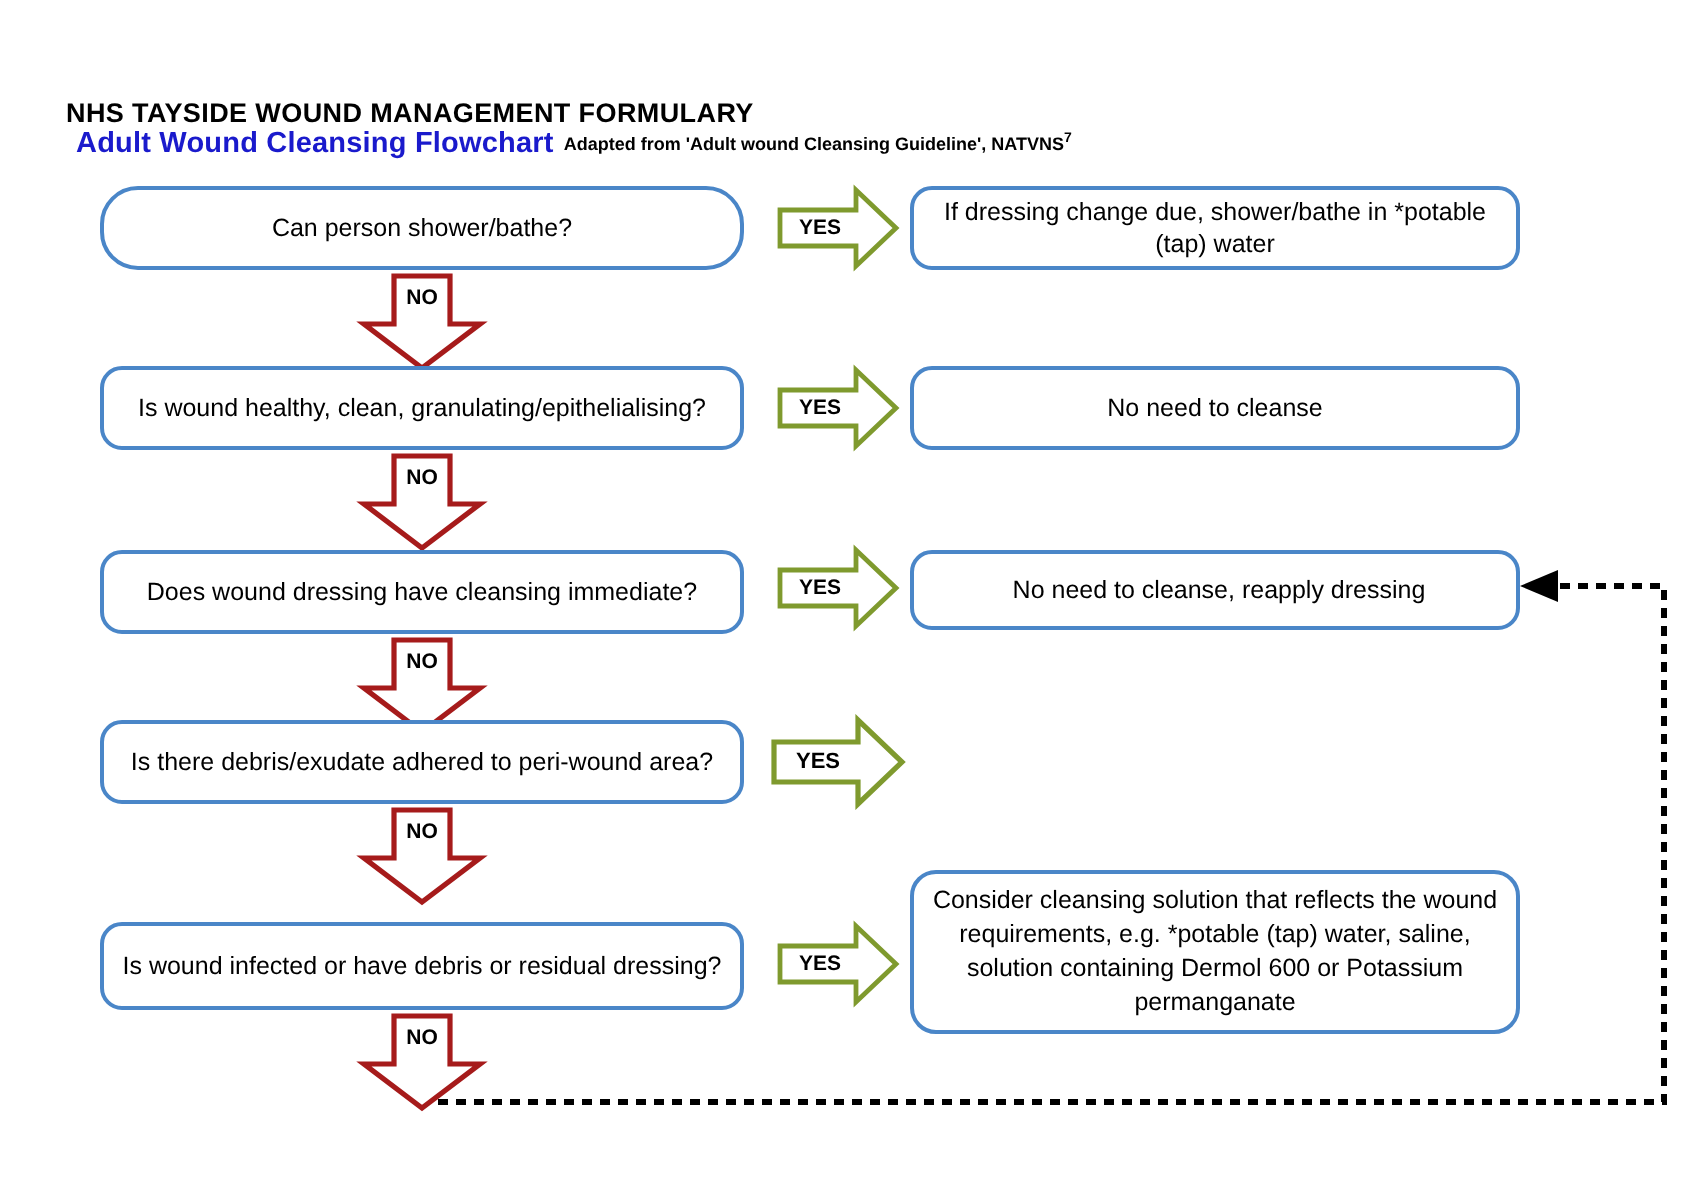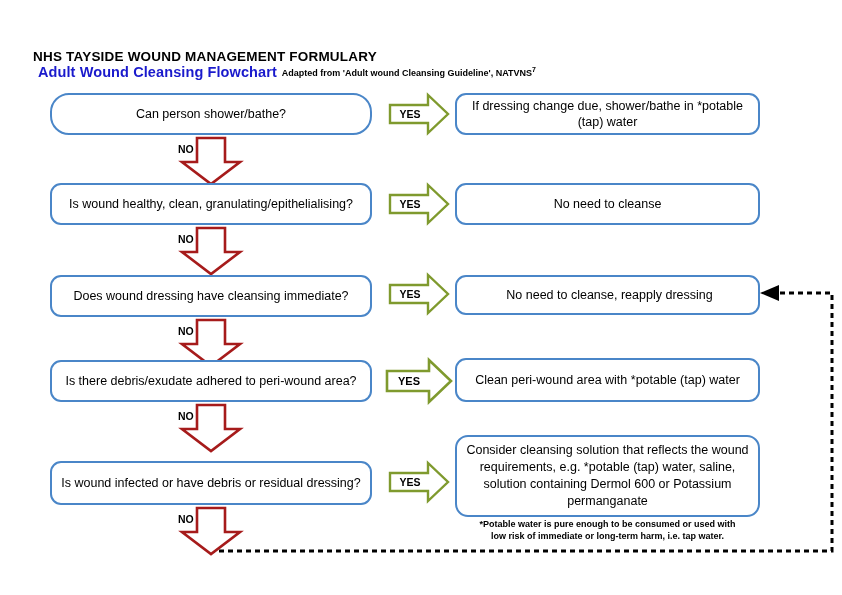--- a/index.html
+++ b/index.html
@@ -85,21 +85,21 @@
     position: absolute;
     width: 66px;
     height: 50px;
   }
   .no-arrow svg { display: block; width: 100%; height: 100%; }
   .no-arrow .lbl {
     position: absolute;
     left: 0;
     top: 7px;
     width: 100%;
-    text-align: left;
+    text-align: center;
     font-size: 10.5px;
     font-weight: bold;
     color: #000000;
     pointer-events: none;
   }
 
   
   .yes-arrow {
     position: absolute;
     width: 62px;
@@ -214,21 +214,20 @@
 
   <div class="node left" style="top:360px; height:42px;">Is there debris/exudate adhered to peri-wound area?</div>
 
   <div class="yes-arrow big" style="left:385px; top:357px;">
     <svg viewBox="0 0 68 48" xmlns="http://www.w3.org/2000/svg">
       <polygon points="2,14 44,14 44,3 66,24 44,45 44,34 2,34" fill="#ffffff" stroke="#7f9a2e" stroke-width="2.6" stroke-linejoin="miter"></polygon>
     </svg>
     <div class="lbl">YES</div>
   </div>
 
-  <div class="node right" style="top:358px; height:44px;">Clean peri-wound area with *potable (tap) water</div>
 
   <div class="no-arrow" style="left:178px; top:403px;">
     <svg viewBox="0 0 66 50" xmlns="http://www.w3.org/2000/svg">
       <polygon points="19,2 47,2 47,26 62,26 33,48 4,26 19,26" fill="#ffffff" stroke="#a61b1b" stroke-width="2.6" stroke-linejoin="miter"></polygon>
     </svg>
     <div class="lbl">NO</div>
   </div>
 
   <div class="node left" style="top:461px; height:44px;">Is wound infected or have debris or residual dressing?</div>
 
@@ -241,18 +240,14 @@
 
   <div class="node right" style="top:435px; height:82px; line-height:17px;border-radius:13px;">Consider cleansing solution that reflects the wound requirements, e.g. *potable (tap) water, saline, solution containing Dermol 600 or Potassium permanganate</div>
 
   <div class="no-arrow" style="left:178px; top:506px;">
     <svg viewBox="0 0 66 50" xmlns="http://www.w3.org/2000/svg">
       <polygon points="19,2 47,2 47,26 62,26 33,48 4,26 19,26" fill="#ffffff" stroke="#a61b1b" stroke-width="2.6" stroke-linejoin="miter"></polygon>
     </svg>
     <div class="lbl">NO</div>
   </div>
 
-  <div class="footnote">
-    <div>*Potable water is pure enough to be consumed or used with</div>
-    <div>low risk of immediate or long-term harm, i.e. tap water.</div>
-  </div>
 
 </div>
 
 </body></html>

